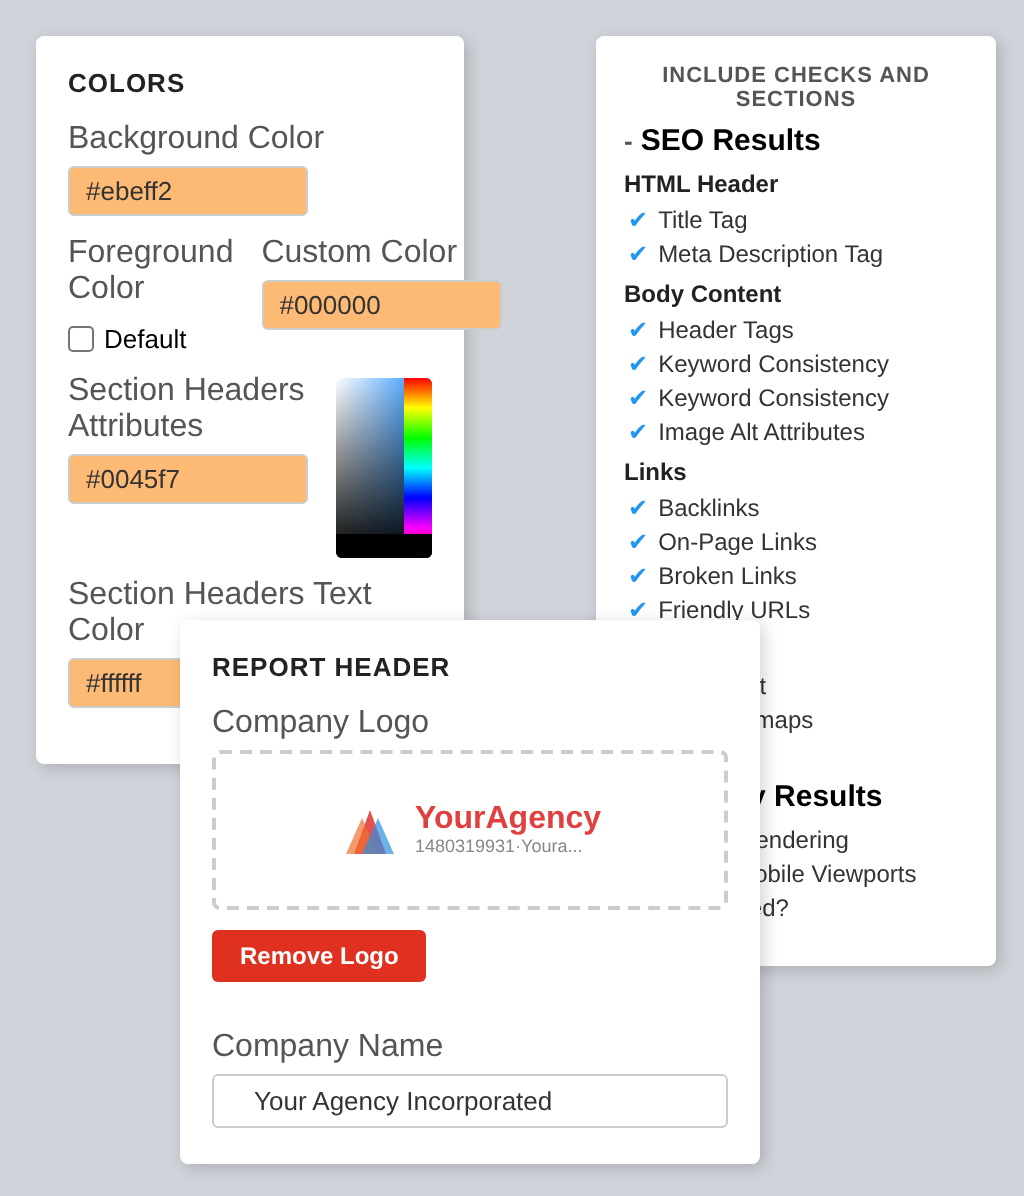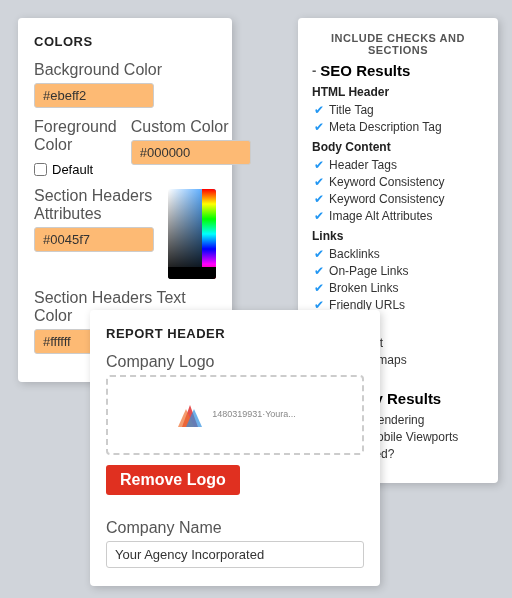--- a/index.html
+++ b/index.html
@@ -230,30 +230,30 @@
     .logo-sub {
       font-size: 9px;
       color: #888;
     }
     .remove-logo-btn {
       background: #e03020;
       color: #fff;
       border: none;
       border-radius: 3px;
       padding: 6px 14px;
-      font-size: 16px;
+      font-size: 12px;
       font-weight: bold;
       cursor: pointer;
       margin-bottom: 12px;
     }
     .company-name-input {
       width: 100%;
       border: 1px solid #ccc;
       border-radius: 3px;
-      padding: 5px 8px;
+      padding: 5px 20px;
       font-size: 13px;
       color: #333;
       background: #fff;
       outline: none;
     }
   </style>
 </head>
 <body>
 
 <div class="colors-panel">
@@ -403,20 +403,23 @@
   <div class="field-label">Company Logo</div>
   <div class="logo-upload-area">
     <div class="logo-image-mock">
 
       <svg width="32" height="32" viewBox="0 0 32 32">
         <polygon points="8,28 16,6 24,28" fill="#e03030" opacity="0.85"></polygon>
         <polygon points="4,28 12,10 20,28" fill="#f07030" opacity="0.7"></polygon>
         <polygon points="12,28 20,10 28,28" fill="#3090e0" opacity="0.7"></polygon>
       </svg>
       <div class="logo-text-block">
+        <div class="logo-brand">
+          <span style="color:#e04040">Your</span><span>Agency</span>
+        </div>
         <div class="logo-sub">1480319931·Youra...</div>
       </div>
     </div>
   </div>
 
   <div style="margin-bottom:12px;">
     <button class="remove-logo-btn">Remove Logo</button>
   </div>
 
   <div class="field-label">Company Name</div>

